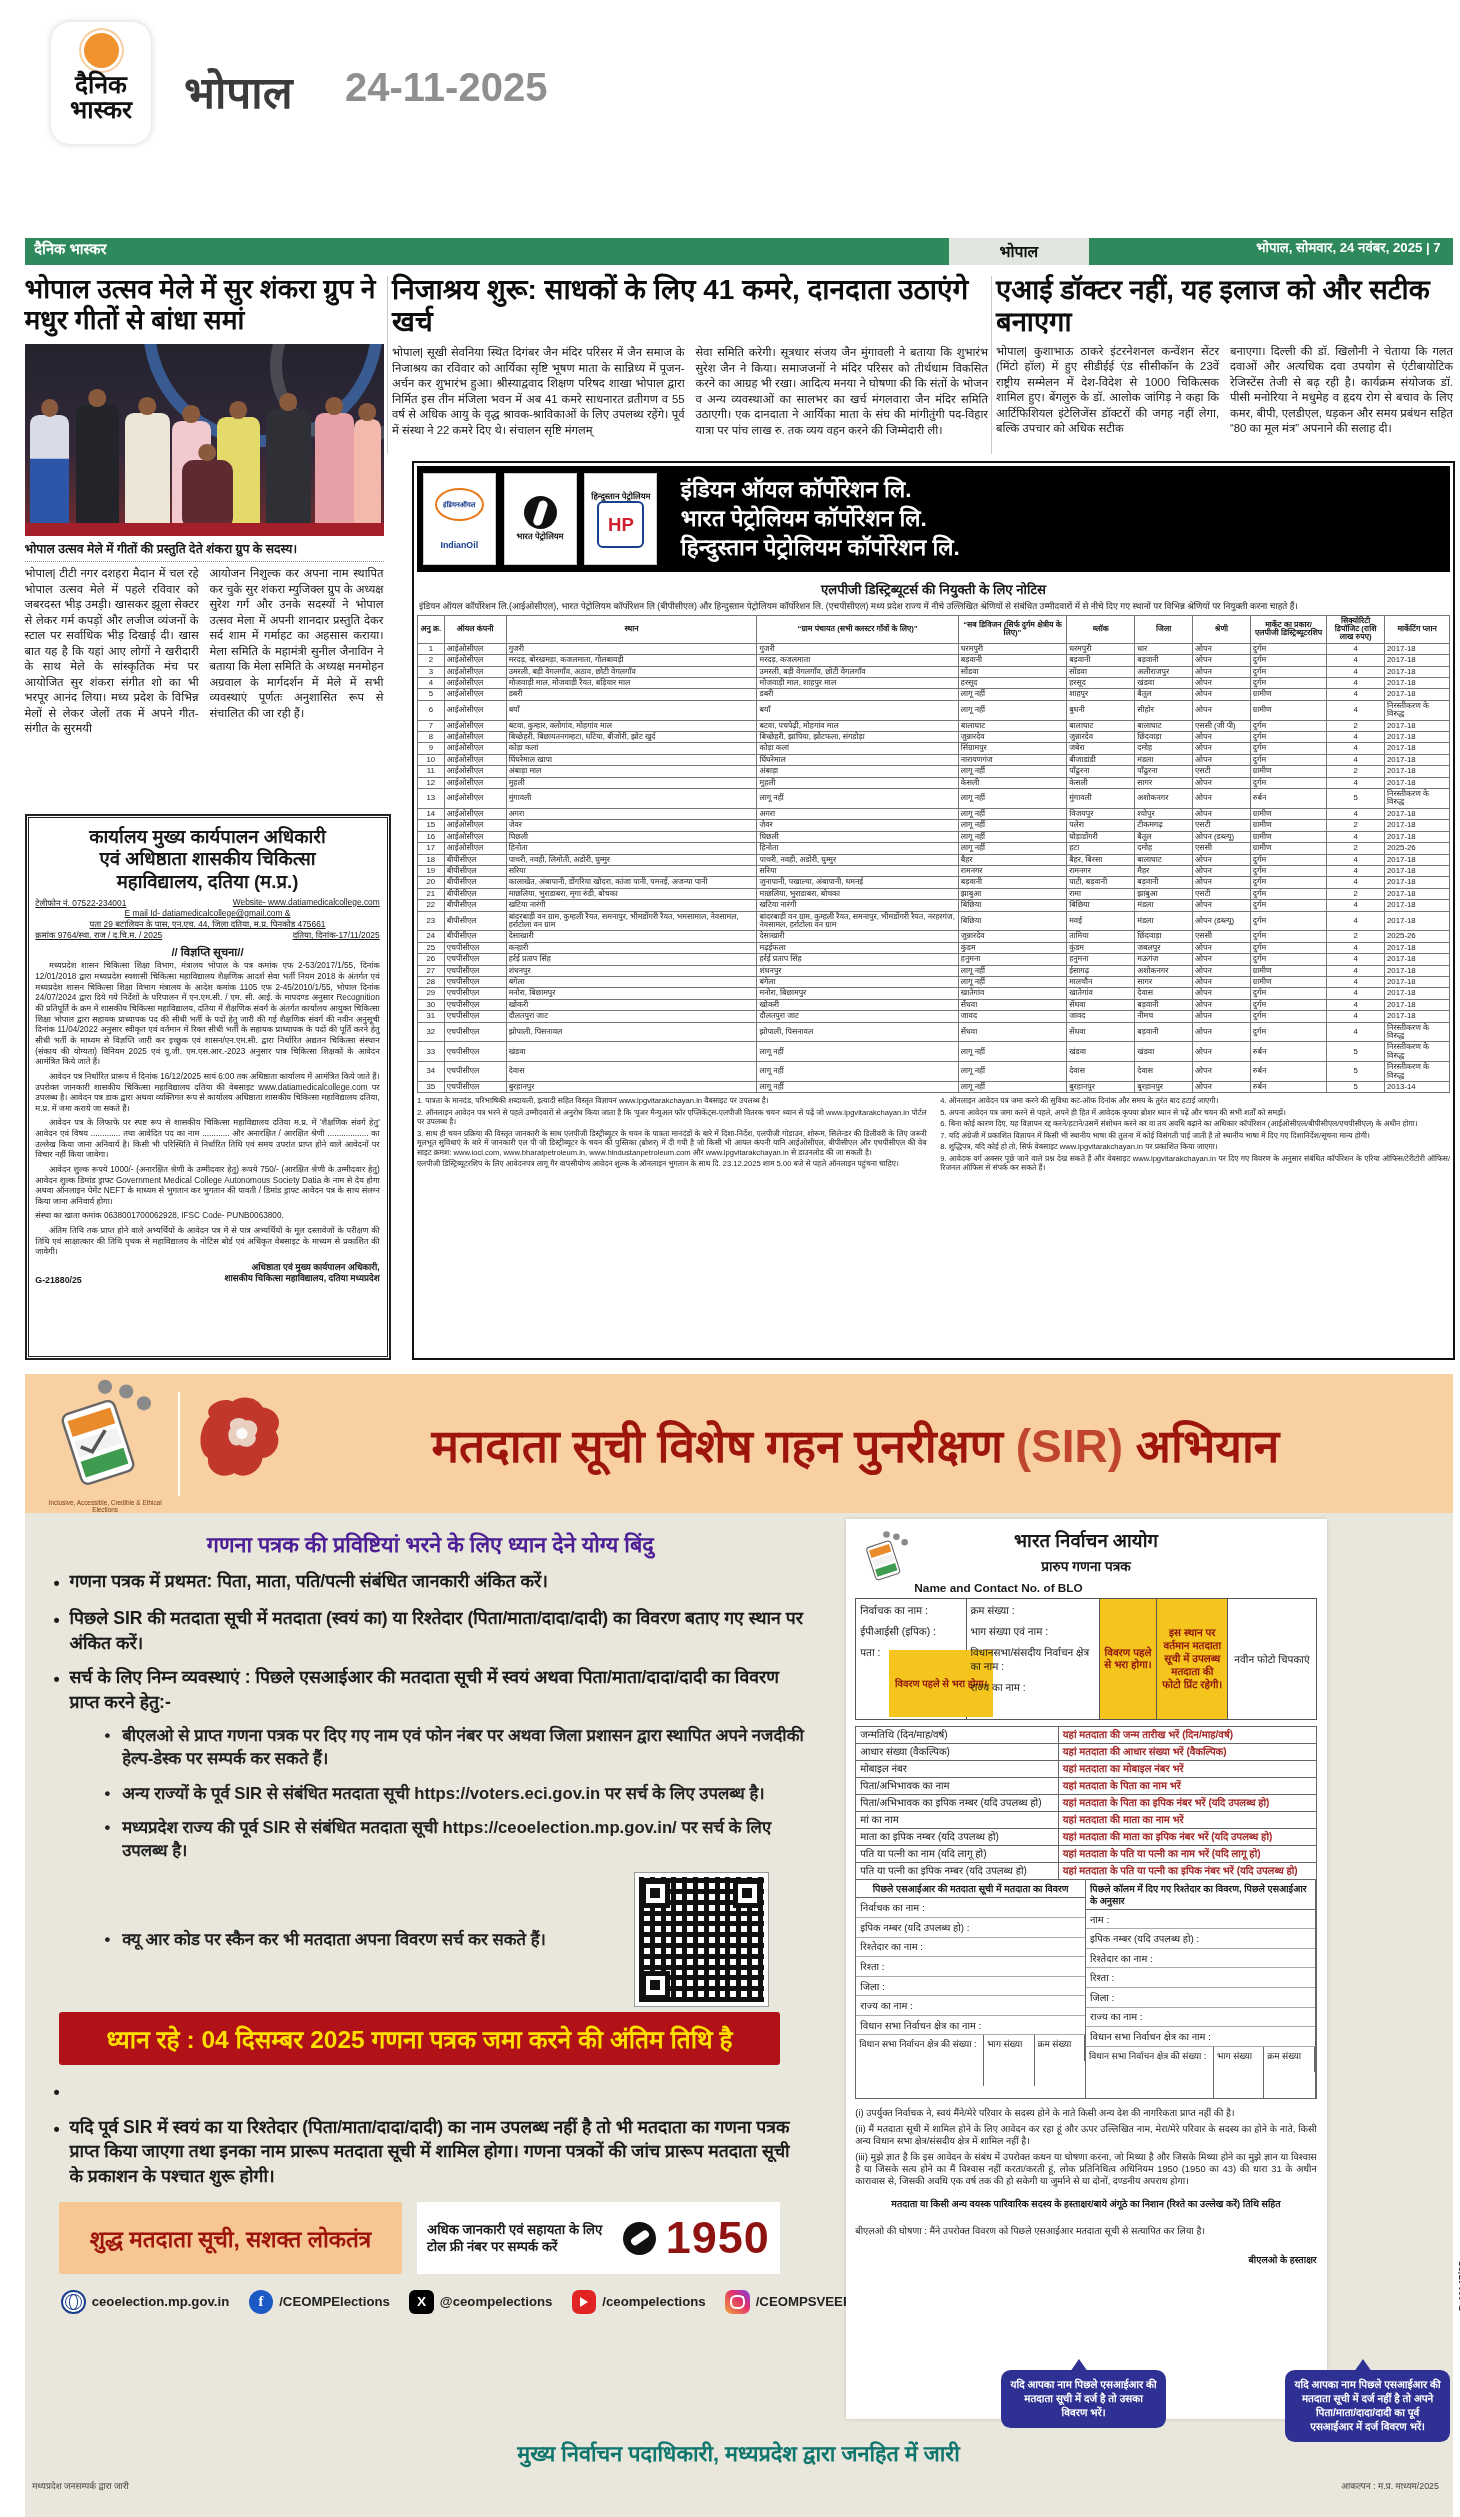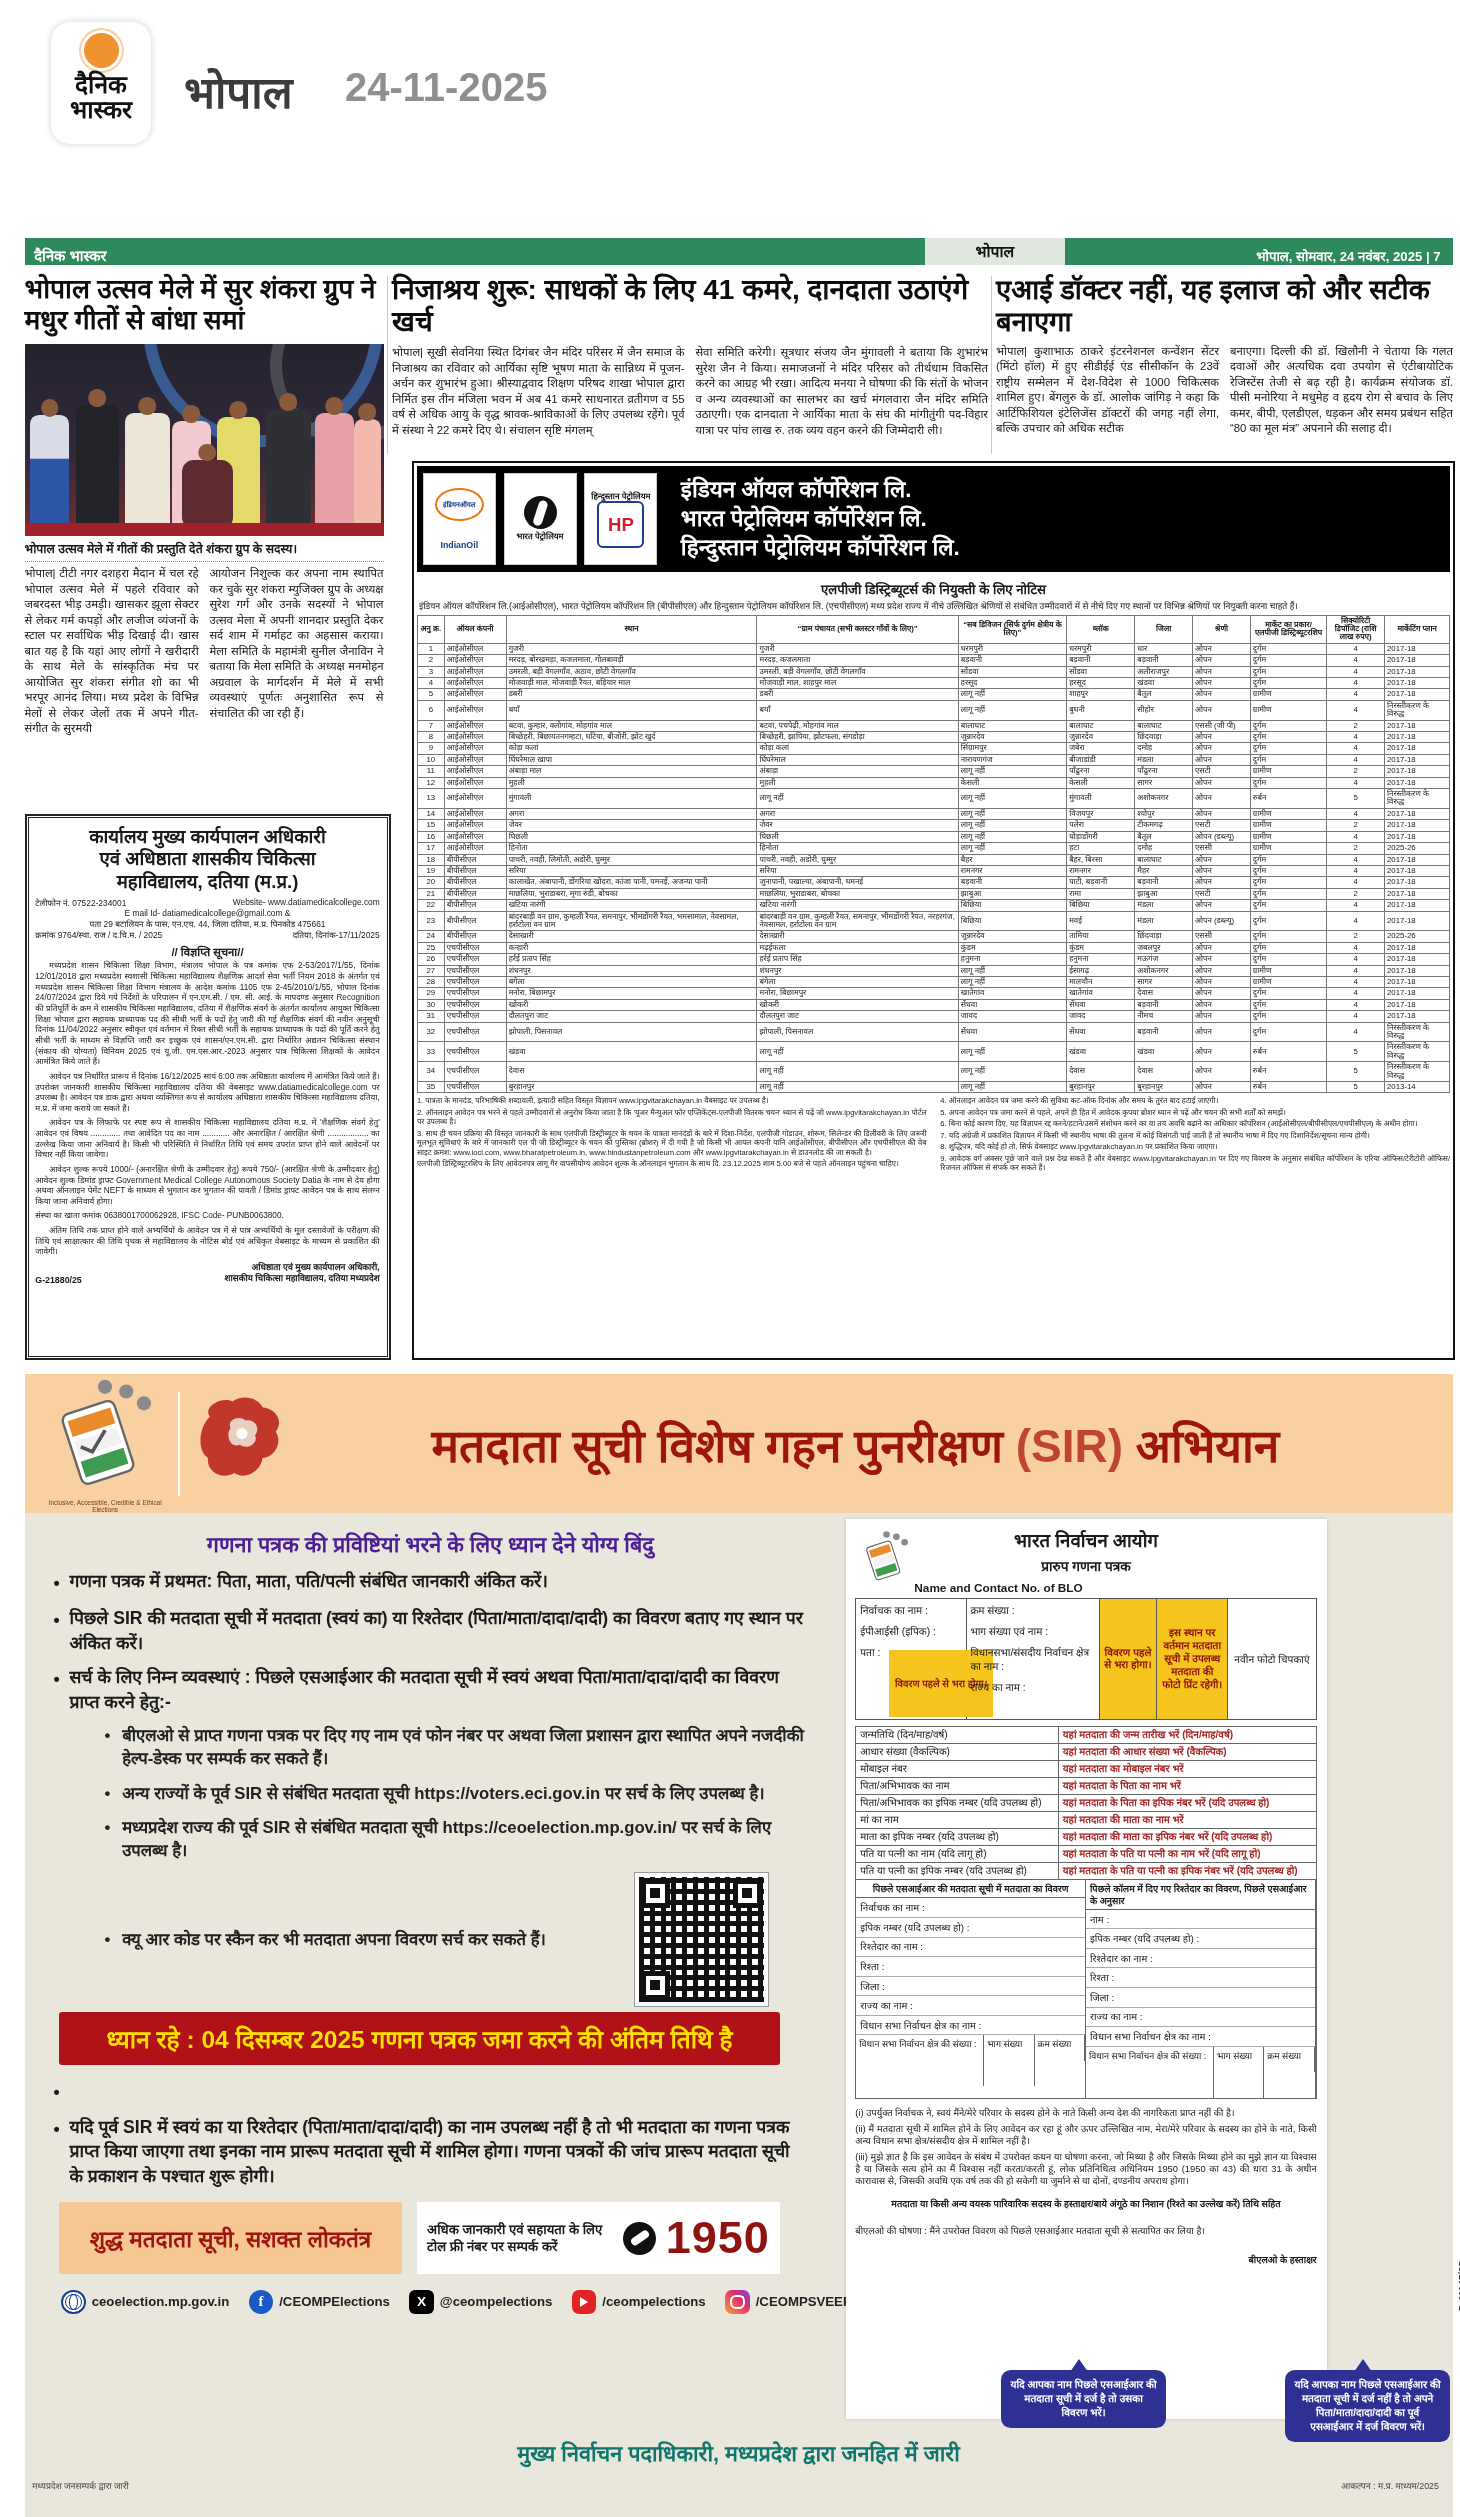--- a/index.html
+++ b/index.html
@@ -8,21 +8,21 @@
   .abs{position:absolute;}
   
   #app-logo{left:51px;top:21.6px;width:100px;height:122px;background:#fff;border-radius:19px;
             box-shadow:0 0 7.8px rgba(0,0,0,.18);text-align:center;}
   #app-logo .sun{width:35px;height:35px;border-radius:50%;background:#f0922d;margin:11.8px auto 3.9px;
                  box-shadow:0 0 0 2.9px #fff,0 0 0 4.9px rgba(240,146,45,.45);}
   #app-logo .l1,#app-logo .l2{font-weight:bold;font-size:24.5px;line-height:1.02;color:#111;}
   #app-city{left:184px;top:61px;font-size:44px;font-weight:bold;color:#3b3b3b;}
   #app-date{left:345px;top:65px;font-size:40px;font-weight:bold;color:#8f8f8f;}
   
-  #masthead{left:24.5px;top:238px;width:1428px;height:27.4px;background:#2e8a5c;display:flex;align-items:flex-end;gap:24px;}
+  #masthead{left:24.5px;top:238px;width:1428px;height:27.4px;background:#2e8a5c;display:flex;align-items:flex-start;}
   #masthead .brand{color:#fff;font-weight:bold;font-size:14.7px;padding-left:9.8px;flex:0 0 auto;}
   #masthead .spacer{flex:1;}
   #masthead .citytab{background:#dfe7de;color:#111;font-weight:bold;font-size:15.7px;height:27.4px;
                      line-height:27.4px;padding:0 51px;}
   #masthead .dateline{color:#fff;font-weight:bold;font-size:13.2px;padding:0 11.8px 0 167px;}
   
   .article{line-height:1.15;}
   .headline{font-weight:bold;color:#0d0d0d;}
   .bodycols{display:flex;gap:10.8px;text-align:justify;}
   .bodycols div{flex:1;font-size:11.4px;line-height:1.36;}
@@ -66,21 +66,21 @@
   #lpg-table col.c4{width:19.5%}#lpg-table col.c5{width:10.5%}#lpg-table col.c6{width:6.6%}
   #lpg-table col.c7{width:5.6%}#lpg-table col.c8{width:5.6%}#lpg-table col.c9{width:7.4%}
   #lpg-table col.c10{width:5.6%}#lpg-table col.c11{width:6.3%}
   #lpg-notes{display:flex;gap:13.7px;margin-top:2.9px;}
   #lpg-notes>div{flex:1;}
   .lpg-note{font-size:7.6px;line-height:1.25;text-align:justify;margin-bottom:2px;}
   
   #datia{left:24.5px;top:814px;width:366px;height:546px;border:2px solid #222;outline:1px solid #222;outline-offset:-4.9px;
          background:#fff;padding:9.8px 8.8px;box-sizing:border-box;overflow:hidden;}
   #datia .t{font-size:18.6px;font-weight:bold;text-align:center;line-height:1.22;}
-  #datia .meta{font-size:8.4px;margin-top:2.9px;}
+  #datia .meta{font-size:8.4px;margin-top:2.9px;text-decoration:underline;}
   #datia .meta .row{display:flex;justify-content:space-between;}
   #datia .sub{text-align:center;font-weight:bold;font-size:11.3px;margin:3.9px 0 2.9px;}
   #datia p{font-size:8.2px;line-height:1.3;text-align:justify;margin:0 0 3.9px;text-indent:13.7px;}
   #datia .sig{display:flex;justify-content:space-between;align-items:flex-end;font-size:8.8px;font-weight:bold;margin-top:2px;}
   #datia .sig .r{text-align:right;line-height:1.3;}
   
   #sir{left:24.5px;top:1374px;width:1428px;height:1143px;background:#e9e7db;}
   #sir-head{position:absolute;left:0;top:0;width:100%;height:139px;background:#f8d0a2;display:flex;align-items:center;}
   #sir-head .logo{margin-left:21.6px;}
   #sir-head .divline{width:2px;height:104px;background:#fff;margin:0 13.7px;}

